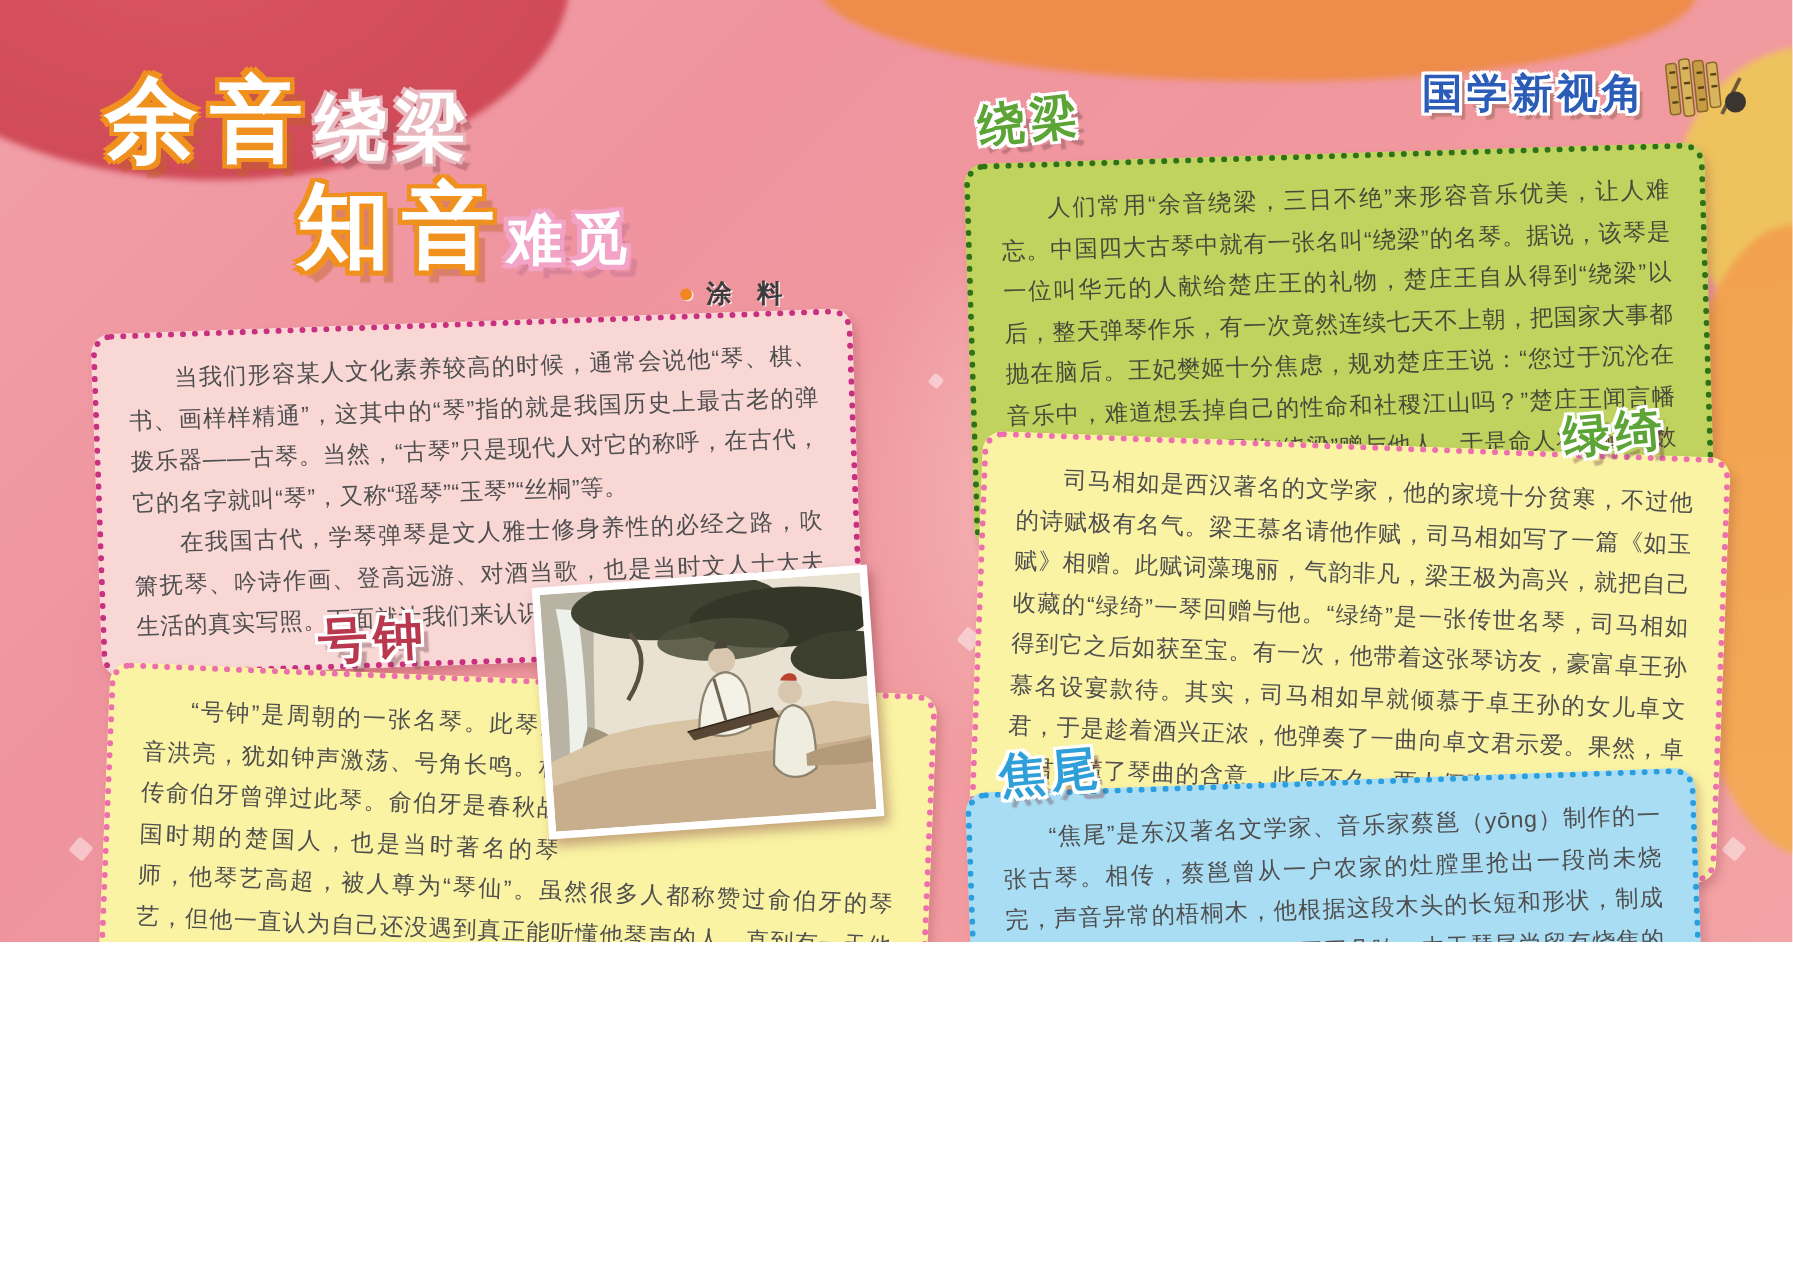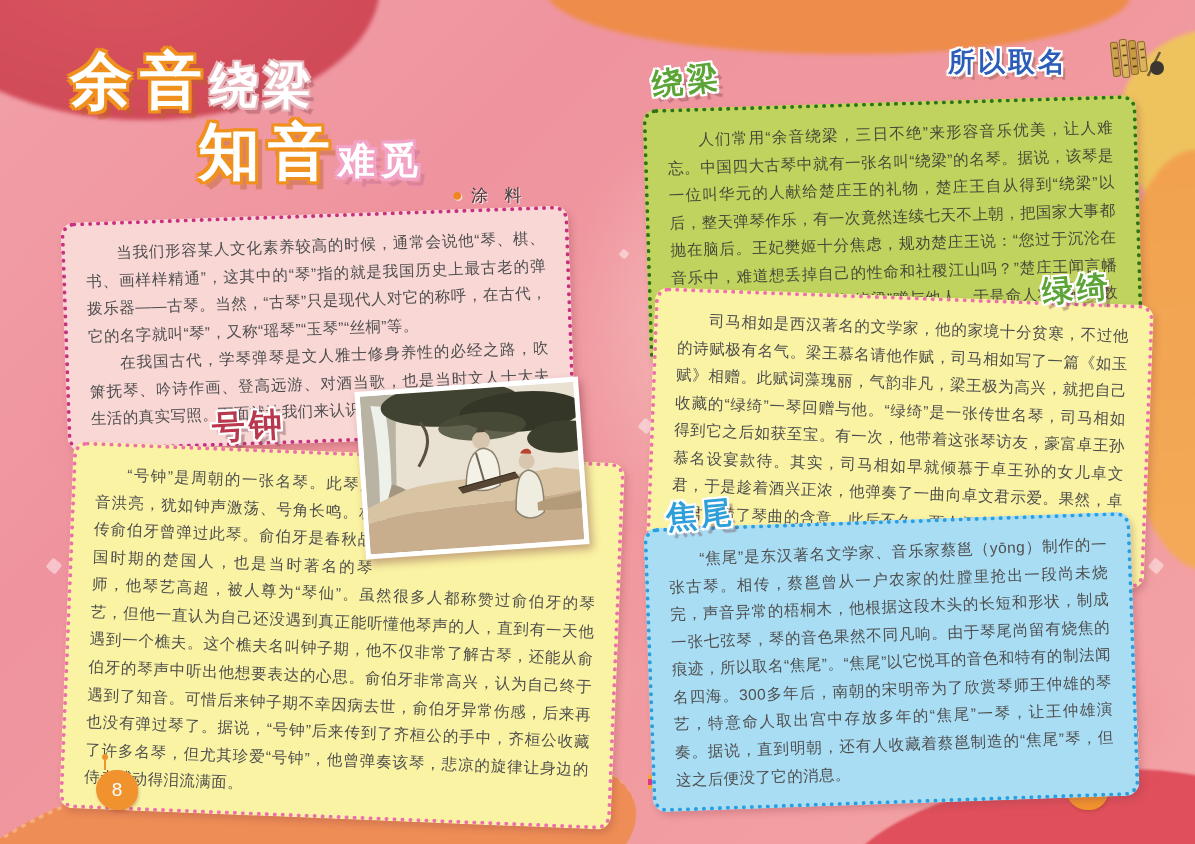--- a/index.html
+++ b/index.html
@@ -1,18 +1,18 @@
 <!DOCTYPE html>
 <html><head>
 <meta charset="utf-8">
 <style>
   html,body{margin:0;padding:0;}
   body{width:1195px;height:844px;overflow:hidden;position:relative;
        font-family:"Liberation Sans","DejaVu Sans",sans-serif;}
-  .stage{position:absolute;inset:0;width:1195px;height:844px;overflow:hidden;
+  .stage{position:absolute;inset:0;width:1195px;height:628px;overflow:hidden;
          background:linear-gradient(135deg,#f2a0a8 0%,#ef949f 30%,#f0989e 55%,#f3a3a5 100%);}
 
   
   .blob{position:absolute;border-radius:50%;}
   .b-topleft{left:-90px;top:-150px;width:470px;height:270px;background:radial-gradient(ellipse at 45% 45%,#d9555f,#d04a58 70%);filter:blur(2px);}
   .b-topband{left:545px;top:-70px;width:585px;height:125px;background:#ee8c4a;border-radius:0 0 45% 65%;transform:rotate(-1.5deg);filter:blur(2px);}
   .b-goldcircle{left:1118px;top:30px;width:190px;height:190px;background:#eec35e;filter:blur(2px);}
   .b-rightband{left:1115px;top:150px;width:170px;height:420px;background:linear-gradient(180deg,#f2a24e,#f3aa58);border-radius:55% 0 0 45%;transform:rotate(-4deg);filter:blur(2px);}
   .b-bottomright{left:840px;top:775px;width:430px;height:160px;background:#df4f5c;border-radius:55% 45% 0 0;transform:rotate(-7deg);filter:blur(1px);}
   .b-bottomleft{left:-60px;top:745px;width:700px;height:230px;background:#ee8d55;transform:rotate(-9deg);border-top:5px dotted #f6b183;filter:blur(.5px);}
@@ -47,21 +47,21 @@
             font-weight:bold;font-family:"Liberation Sans",sans-serif;}
   .hl-row2{margin-left:128px;margin-top:6px;}
   .hl-big{font-size:62px;color:#fff;letter-spacing:8px;
       text-shadow:-3px -3px 0 #f0911f,0 -3px 0 #f0911f,3px -3px 0 #f0911f,-3px 0 0 #f0911f,3px 0 0 #f0911f,
                   -3px 3px 0 #f0911f,0 3px 0 #f0911f,3px 3px 0 #f0911f,7px 8px 1px rgba(190,100,40,.45);}
   .hl-mid{font-size:48px;color:#fff;letter-spacing:5px;
       text-shadow:-2px -2px 0 #e8b6bd,2px -2px 0 #e8b6bd,-2px 2px 0 #e8b6bd,2px 2px 0 #e8b6bd,5px 6px 1px rgba(160,90,100,.5);}
   .hl-pink{font-size:37px;color:#fff;letter-spacing:6px;
       text-shadow:-3px -3px 0 #f2a3c6,0 -3px 0 #f2a3c6,3px -3px 0 #f2a3c6,-3px 0 0 #f2a3c6,3px 0 0 #f2a3c6,
                   -3px 3px 0 #f2a3c6,0 3px 0 #f2a3c6,3px 3px 0 #f2a3c6,7px 8px 1px rgba(190,110,150,.45);}
-  .byline{position:absolute;left:452px;top:184px;font-size:17px;font-weight:normal;color:#3c3c3c;
+  .byline{position:absolute;left:452px;top:184px;font-size:17px;font-weight:bold;color:#3c3c3c;
           letter-spacing:6px;text-shadow:1px 1px 0 #ffffffcc;}
   .byline .dot{color:#f0861d;margin-right:8px;font-size:18px;letter-spacing:0;}
 
   
   .sec-h{position:absolute;font-size:33px;font-weight:bold;letter-spacing:4px;
       text-shadow:-2px -2px 0 #fff,0 -2px 0 #fff,2px -2px 0 #fff,-2px 0 0 #fff,2px 0 0 #fff,
                   -2px 2px 0 #fff,0 2px 0 #fff,2px 2px 0 #fff,5px 6px 1px rgba(120,70,80,.4);}
   .h-red{color:#b9384e;}
   .h-green{color:#5da437;}
   .h-blue{color:#2f9fd9;}
@@ -181,21 +181,21 @@
 
       <path d="M92,98 L150,86 L154,92 L96,104 Z" fill="#574634"></path>
       <path d="M92,98 L150,86" stroke="#2f2418" stroke-width="1"></path>
 
       <path d="M170,118 C186,112 202,114 214,110 L214,126 C198,128 182,126 170,126 Z" fill="#b39a78"></path>
     </svg>
   </div>
 
   <div class="pagenum pg-left">8</div>
 
-  <div class="brand">所以取名</div>
+  <div class="brand">国学新视角</div>
   <div class="brand-icon">
     <svg viewBox="0 0 60 48">
       <g transform="rotate(-6 30 24)">
         <rect x="4" y="6" width="7" height="34" rx="2" fill="#cda24e" stroke="#8a6a28" stroke-width="1"></rect>
         <rect x="13" y="4" width="7" height="38" rx="2" fill="#d9b35e" stroke="#8a6a28" stroke-width="1"></rect>
         <rect x="22" y="6" width="7" height="34" rx="2" fill="#c79a44" stroke="#8a6a28" stroke-width="1"></rect>
         <rect x="31" y="8" width="7" height="30" rx="2" fill="#d9b35e" stroke="#8a6a28" stroke-width="1"></rect>
         <path d="M6,12 h4 M15,10 h4 M24,14 h4 M33,16 h4 M6,22 h4 M15,20 h4 M24,24 h4 M33,24 h4 M6,32 h4 M15,30 h4 M24,32 h4" stroke="#5a4214" stroke-width="1.6"></path>
       </g>
       <line x1="40" y1="42" x2="52" y2="18" stroke="#6b5a3a" stroke-width="2.5"></line>

